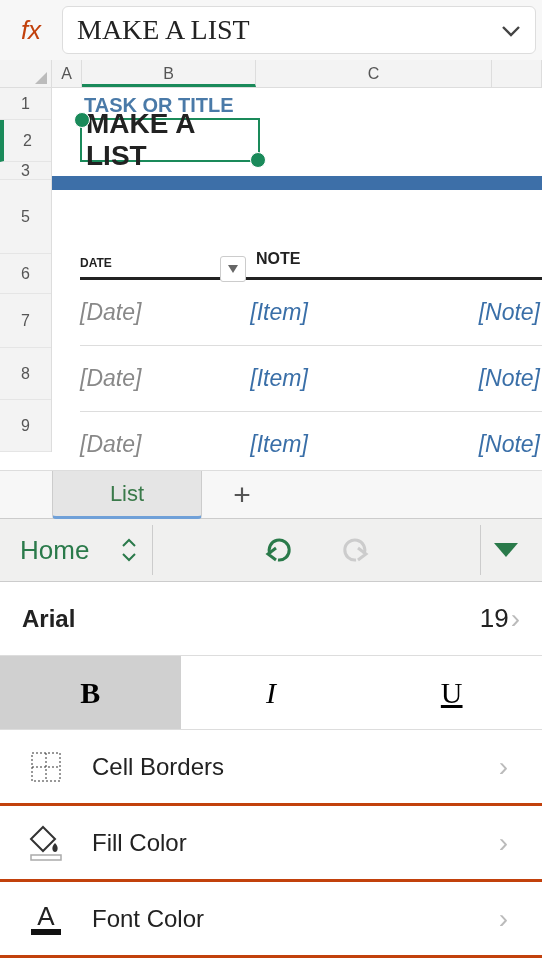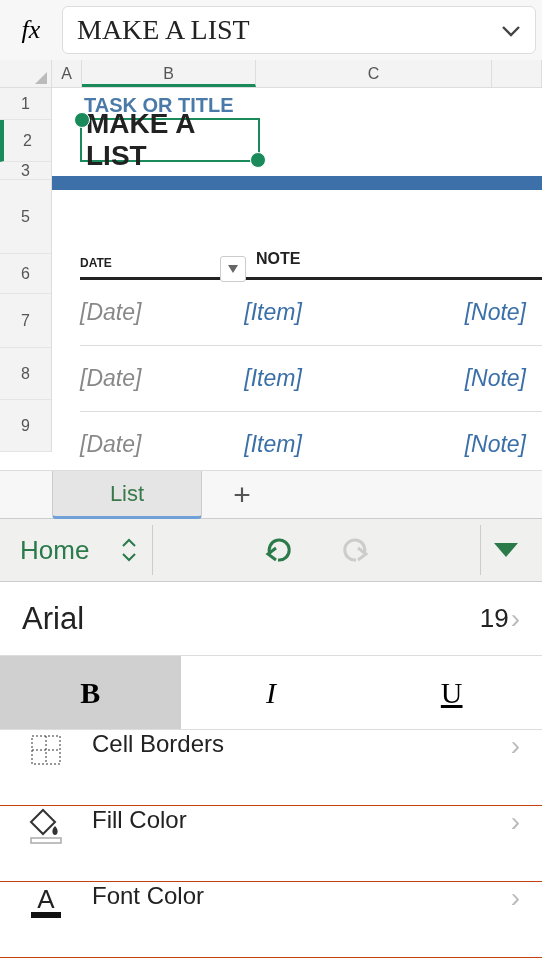--- a/index.html
+++ b/index.html
@@ -14,25 +14,25 @@
     .formula-bar {
       display: flex;
       align-items: center;
       height: 60px;
       padding: 6px;
       background: #f7f7f7;
       gap: 6px;
     }
     .fx-label {
       width: 50px;
-      font-family: Liberation Serif, serif;
+      font-family: Liberation Sans, sans-serif;
       font-style: italic;
       font-size: 26px;
       text-align: center;
-      color: #000000;
+      color: #c2410c;
     }
     .formula-input-wrap {
       flex: 1;
       height: 48px;
       background: #fff;
       border: 1px solid #ddd;
       border-radius: 6px;
       display: flex;
       align-items: center;
       padding: 0 14px;
@@ -182,21 +182,21 @@
     .data-row {
       display:flex;
       height:66px;
       align-items:center;
       font-size:23px;
       border-bottom:1px solid #ddd;
       font-style:italic;
     }
     .td-date { width:176px; color:#888; }
     .td-item { width:236px; color:#3a6fa8; }
-    .td-note { flex:1; color:#3a6fa8; text-align:center; padding-right:16px; }
+    .td-note { flex:1; color:#3a6fa8; text-align:center; padding-right:2px; }
     .sheet-tabs {
       height:48px;
       display:flex;
       position:relative;
       background:#f7f7f7;
       border-top:1px solid #ddd;
     }
     .tab {
       width:150px;
       height:48px;
@@ -263,22 +263,23 @@
     .font-row {
       height:74px;
       background:#fff;
       border-bottom:1px solid #ddd;
       display:flex;
       align-items:center;
       padding:0 22px;
     }
     .font-name {
       flex:1;
-      font-size:31px;
+      font-size:24px;
       color:#222;
+      font-weight:bold;
     }
     .font-size {
       font-size:26px;
       color:#222;
       margin-right:2px;
     }
     .biu-row {
       height:74px;
       display:flex;
       border-bottom:1px solid #ddd;
@@ -291,23 +292,24 @@
       justify-content:center;
       font-size:30px;
       font-family:"Times New Roman", serif;
     }
     .biu-b { background:#d0d0d0; font-weight:bold; }
     .biu-i { font-style:italic; }
     .biu-u { text-decoration:underline; }
     .menu-item {
       height:76px;
       background:#fff;
-      border-bottom:1px solid #c2410c;
-      display:flex;
-      padding:0 22px 0 26px;
+      border-bottom:3px solid #c2410c;
+      display:flex;
+      align-items:center;
+      padding:0 34px 0 26px;
       gap:26px;
     }
     .menu-icon {
       width:40px;
       height:40px;
       display:flex;
       align-items:center;
       justify-content:center;
     }
     .menu-label {

